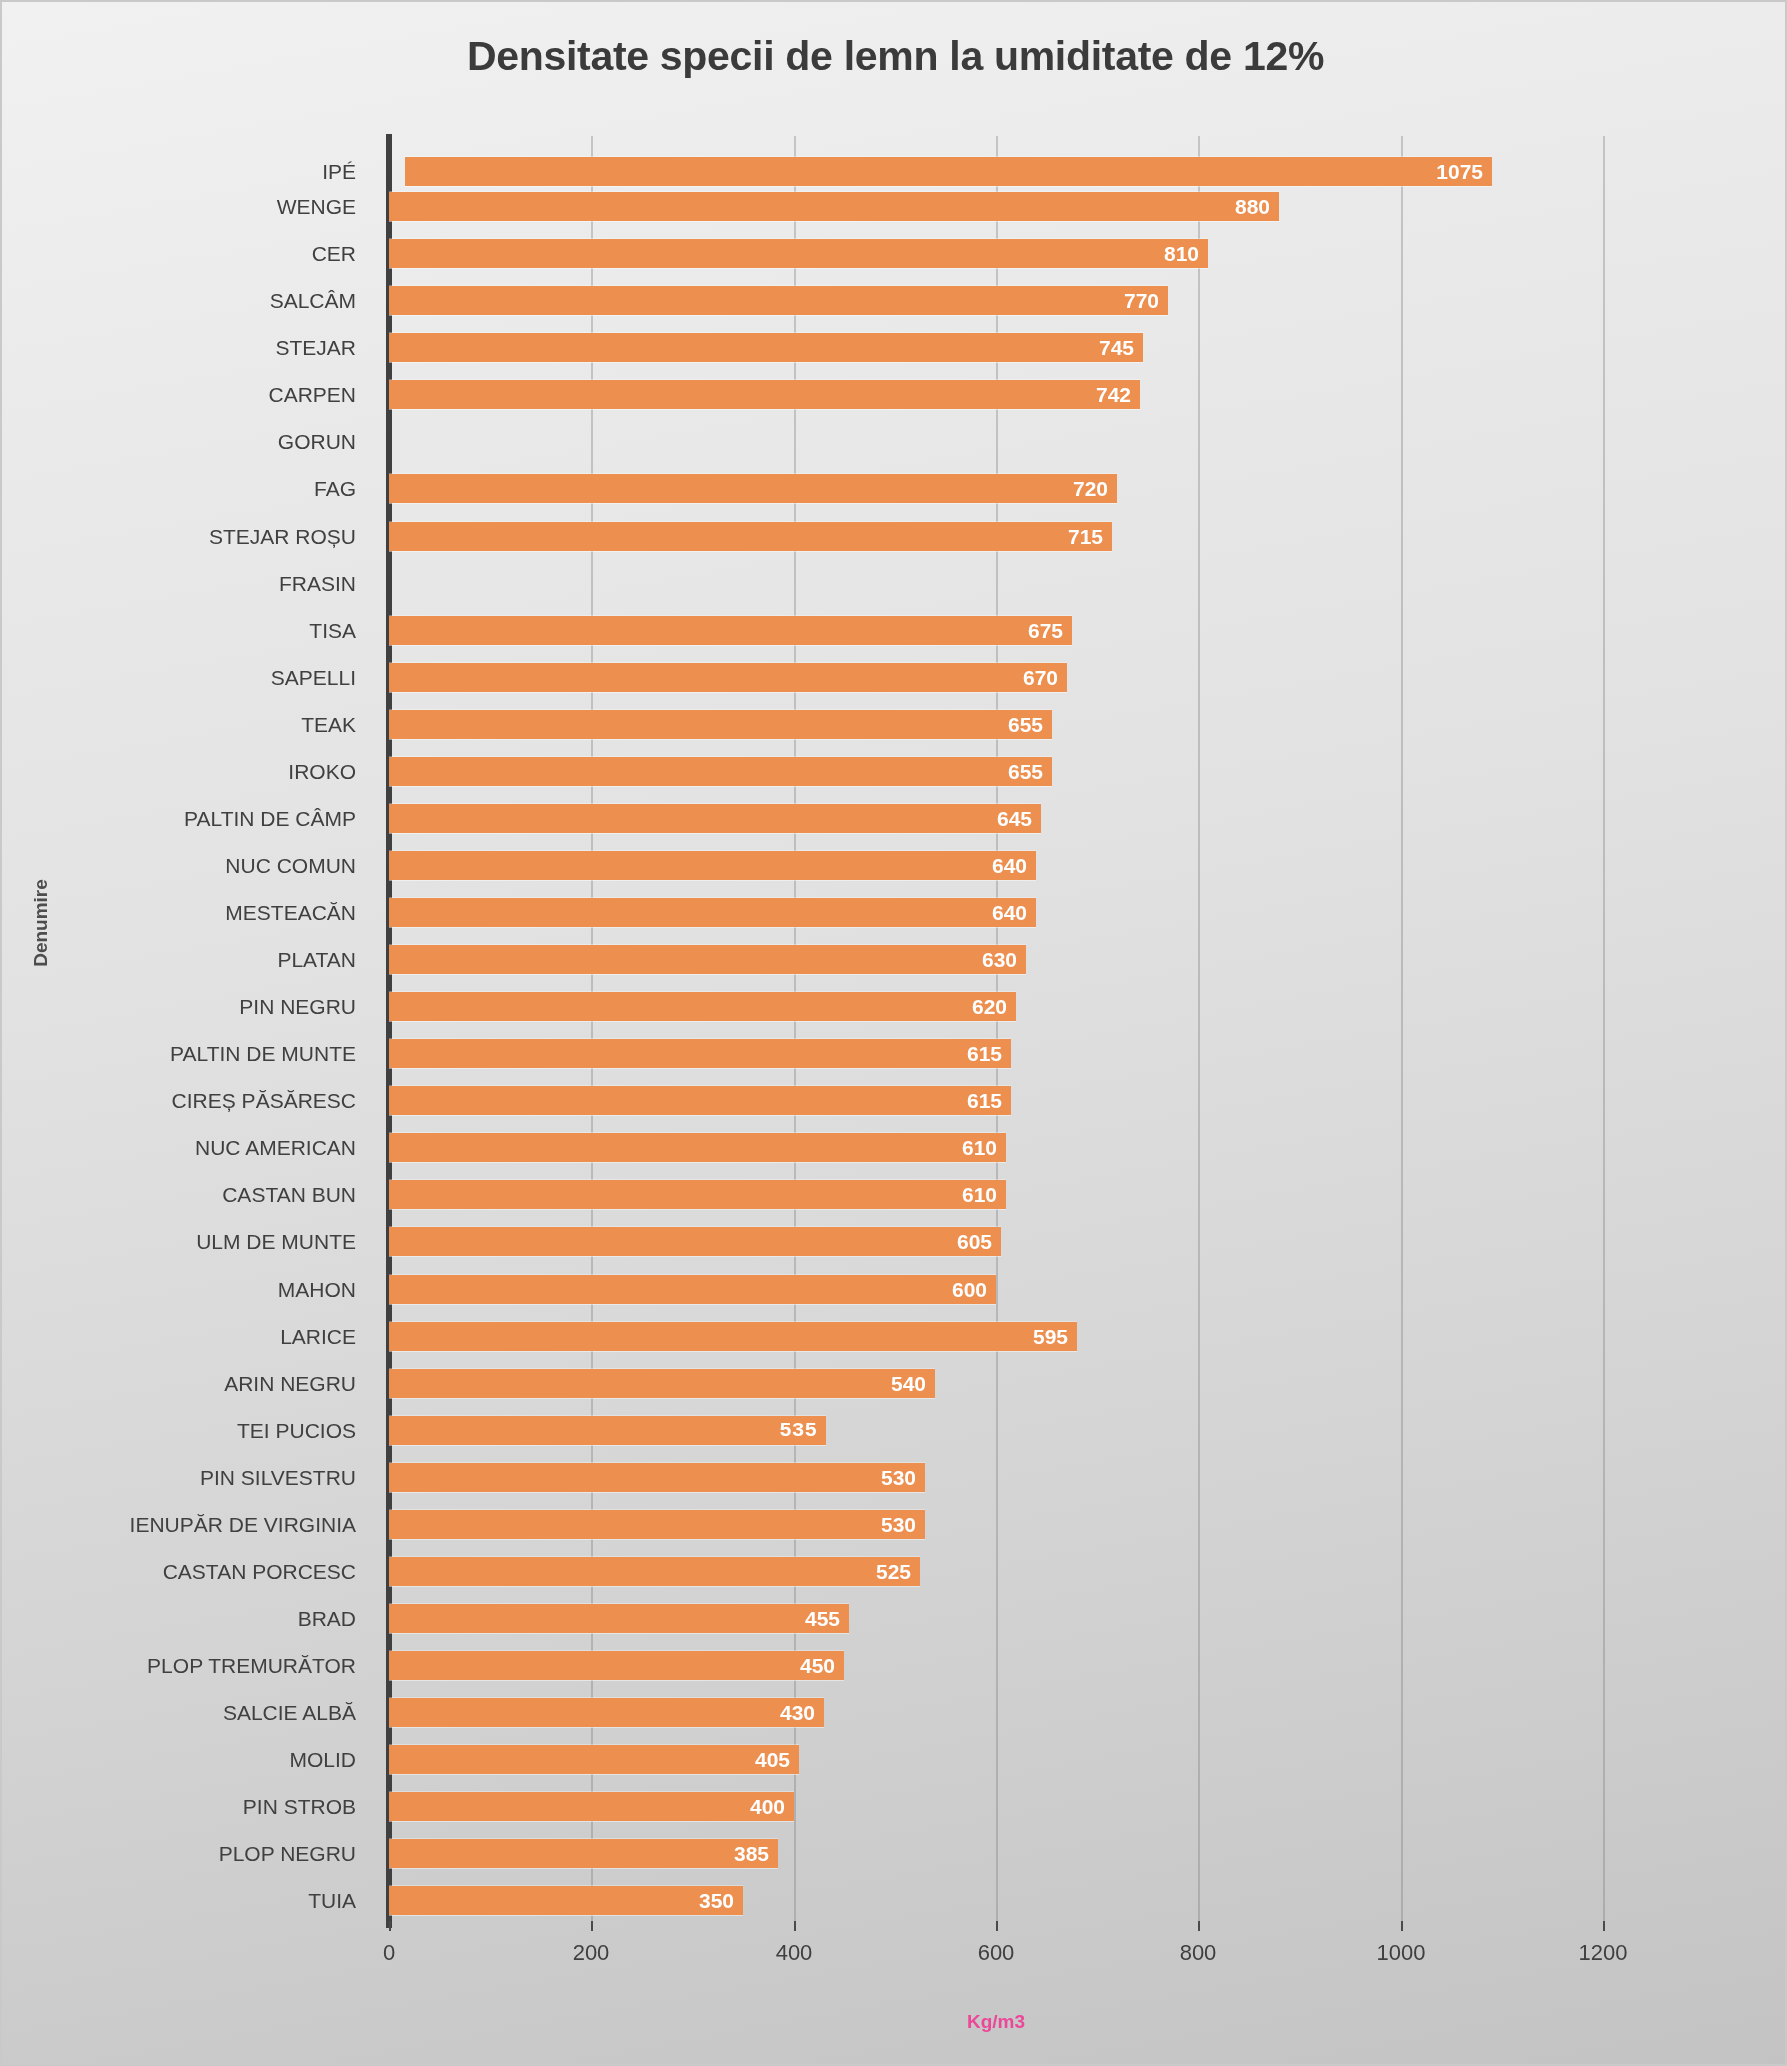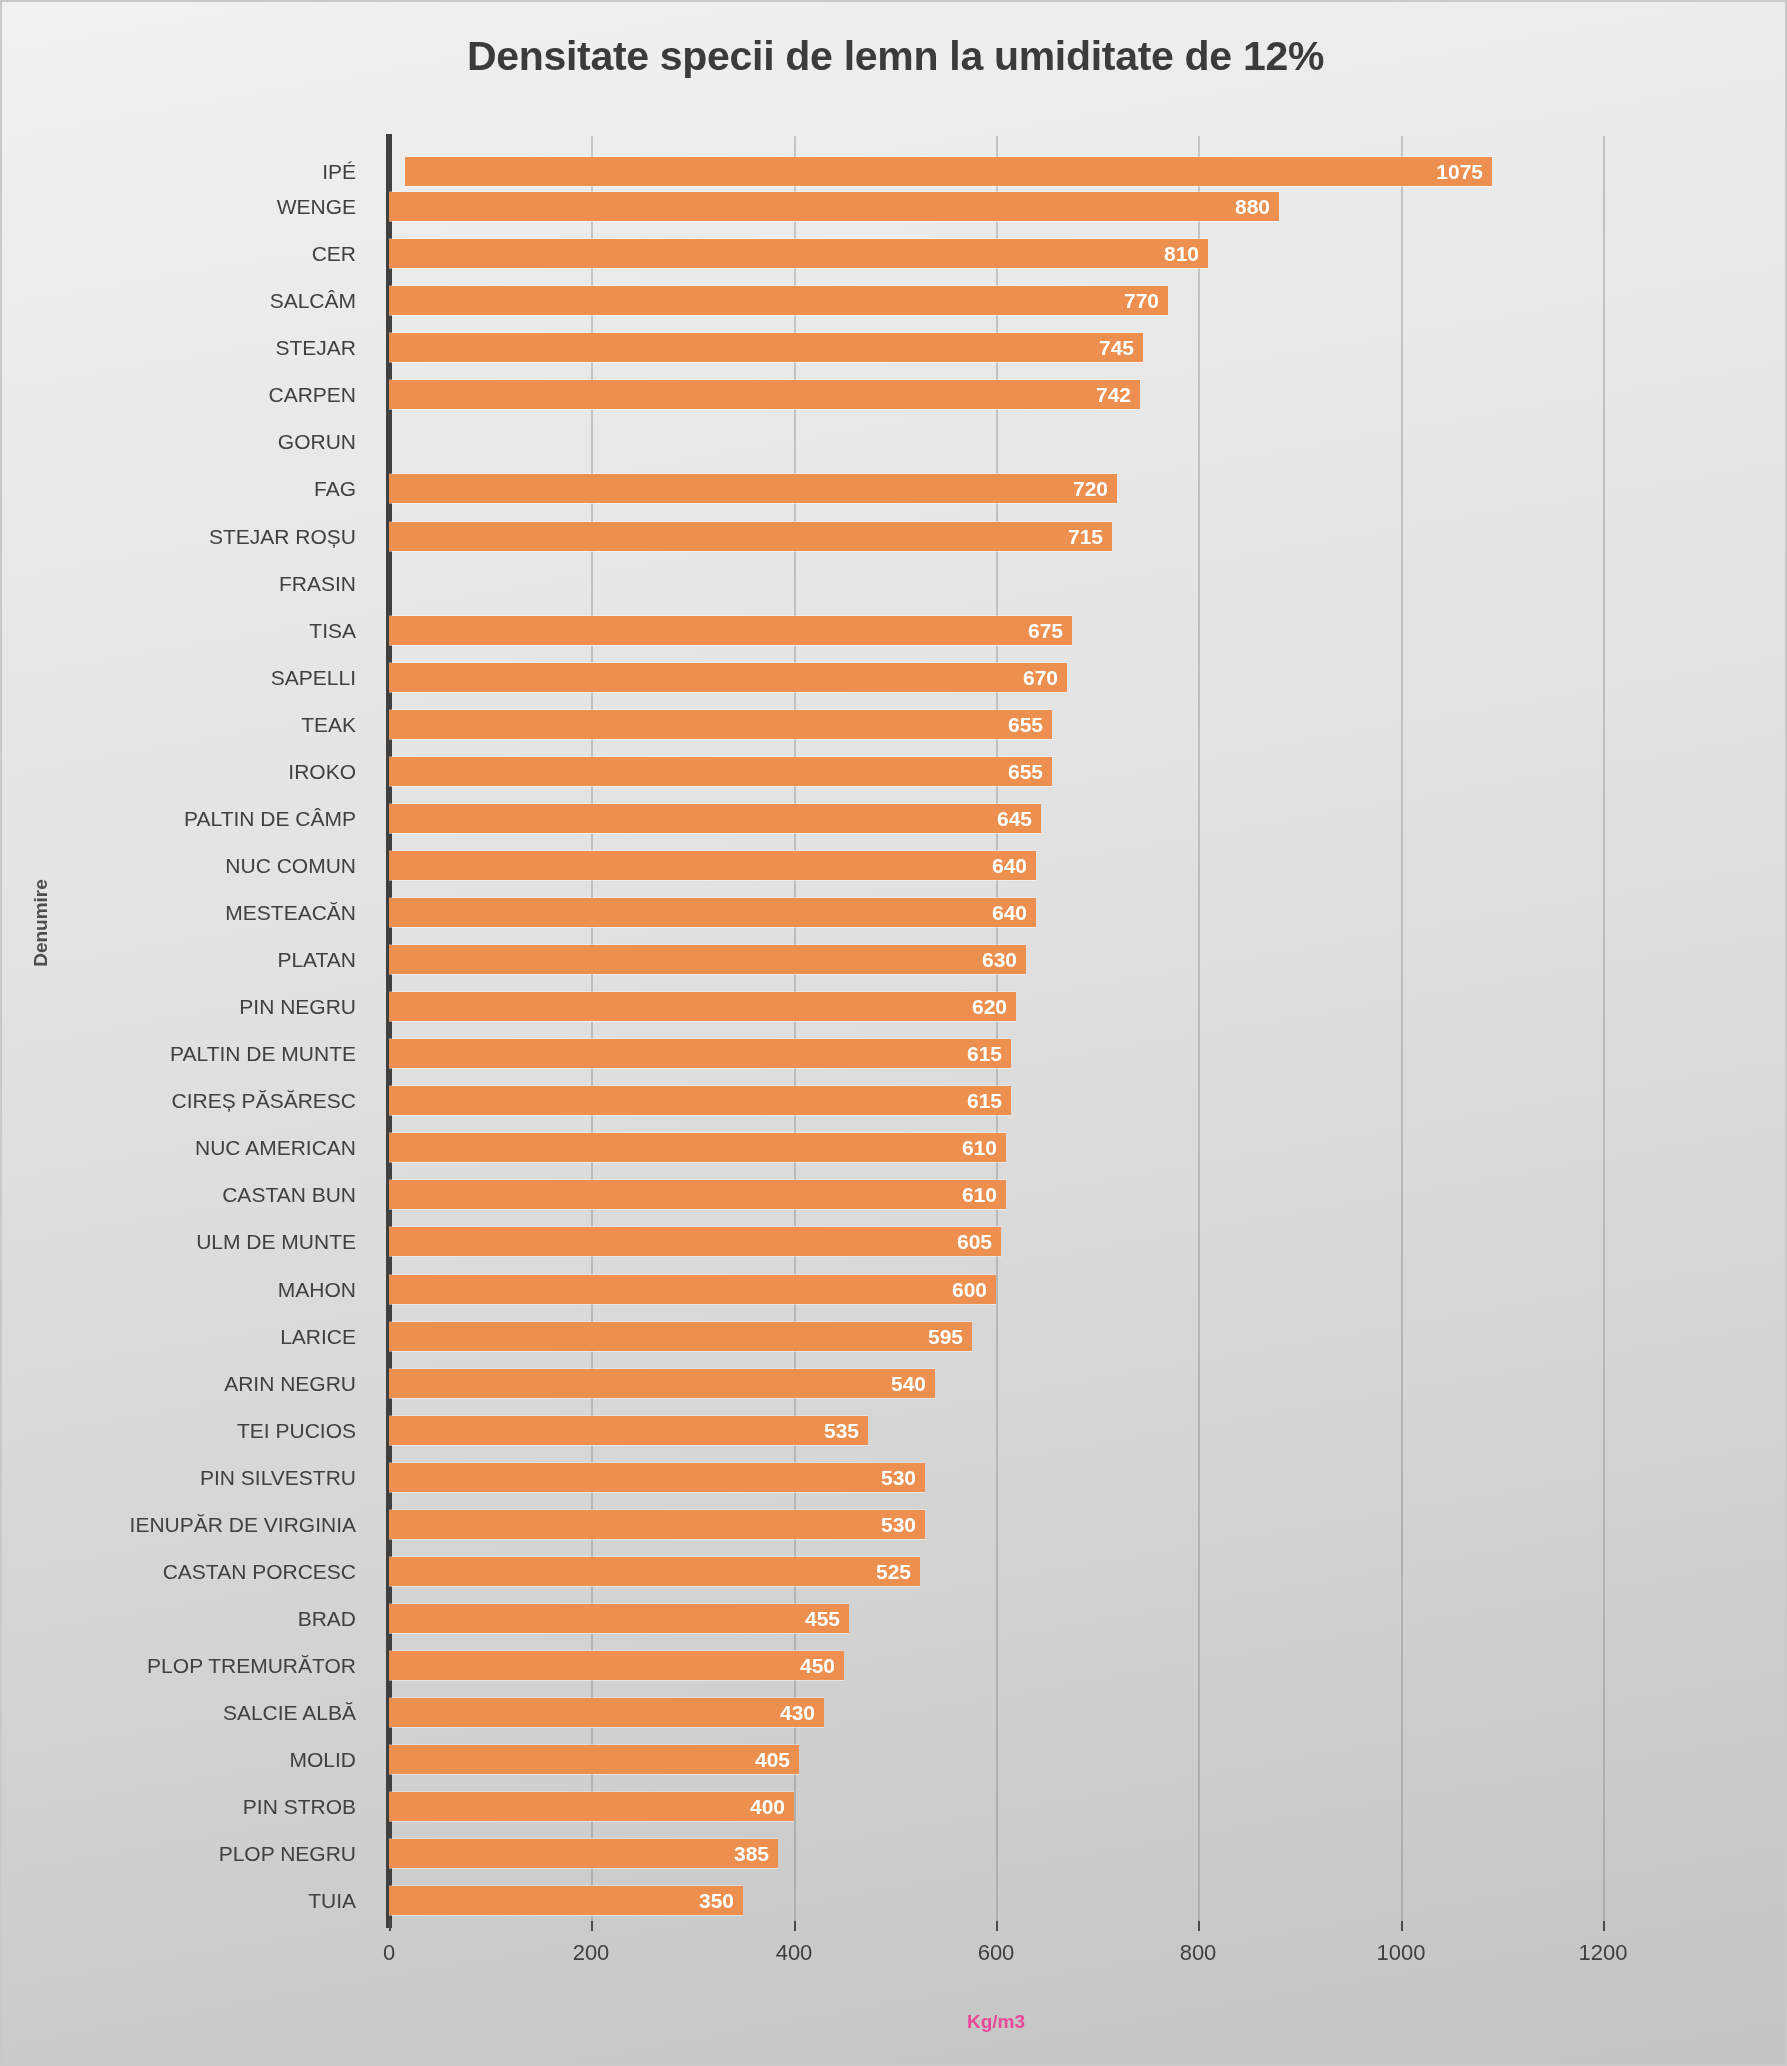--- a/index.html
+++ b/index.html
@@ -340,31 +340,31 @@
           <div class="bar" style="width: 612px;">
             <span class="bar-value">605</span>
           </div>
         </div>
         <div class="row" style="top: 1130px;">
           <div class="bar" style="width: 607px;">
             <span class="bar-value">600</span>
           </div>
         </div>
         <div class="row" style="top: 1177px;">
-          <div class="bar" style="width: 583px;">
+          <div class="bar" style="width: 688px;">
             <span class="bar-value">595</span>
           </div>
         </div>
         <div class="row" style="top: 1224px;">
           <div class="bar" style="width: 546px;">
             <span class="bar-value">540</span>
           </div>
         </div>
         <div class="row" style="top: 1271px;">
-          <div class="bar" style="width: 479px;">
+          <div class="bar" style="width: 437px; font-family: Liberation Mono, monospace;">
             <span class="bar-value">535</span>
           </div>
         </div>
         <div class="row" style="top: 1318px;">
           <div class="bar" style="width: 536px;">
             <span class="bar-value">530</span>
           </div>
         </div>
         <div class="row" style="top: 1365px;">
           <div class="bar" style="width: 536px;">

